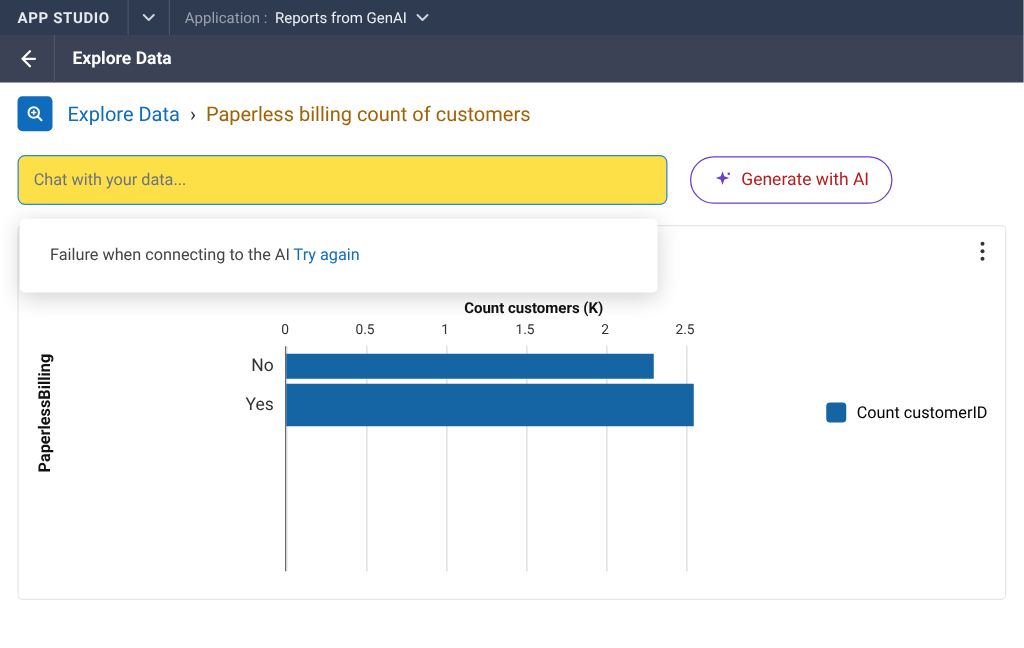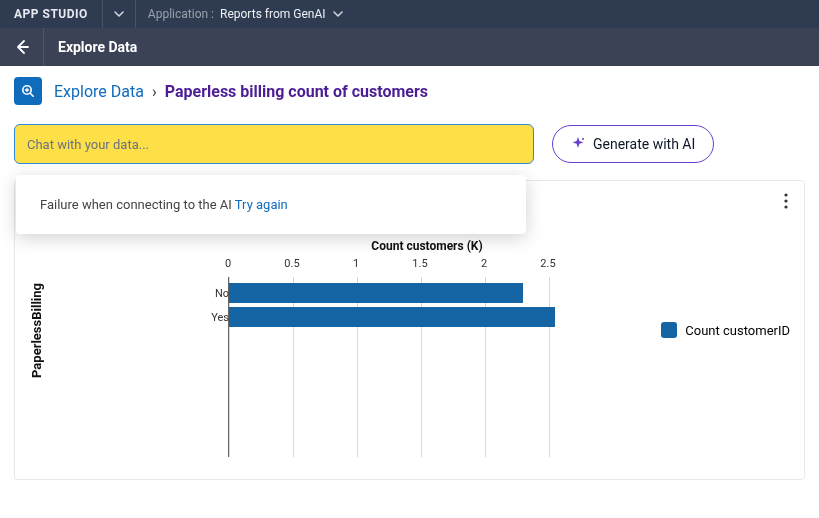--- a/index.html
+++ b/index.html
@@ -14,43 +14,43 @@
 
   .subbar { height: 38px; background: #3b4256; display: flex; align-items: center; color: #fff; font-size: 13px; }
   .subbar .back { width: 44px; height: 100%; display:flex; align-items:center; justify-content:center; border-right: 1px solid #4e556b; }
   .subbar .title { padding: 0 14px; font-weight: 700; font-size: 14px; }
 
   .crumbwrap { height: 50px; display: flex; align-items: center; padding: 0 14px; gap: 12px; }
   .crumbwrap .iconbtn { width: 28px; height: 28px; border-radius: 4px; background:#0f6cbd; display:flex; align-items:center; justify-content:center; }
   .crumbs { font-size: 16px; display:flex; align-items:center; gap:8px; }
   .crumbs .root { color:#0f6cbd; font-weight: 400; cursor:pointer; }
   .crumbs .sep { color:#333; }
-  .crumbs .leaf { color:#4c1d95; font-weight: 700; }
+  .crumbs .leaf { color:#a16207; font-weight: 400; }
 
   .row-input { padding: 8px 14px 16px 14px; display:flex; align-items:center; gap:18px; position:relative; }
   .chatbox { flex: 1; height: 40px; border: 1.5px solid #2b88d8; border-radius: 6px; padding: 0 12px; font-size: 13px; color:#333; outline:none; max-width: 520px; background:#fde047; }
   .chatbox::placeholder { color:#6b7280; }
-  .genbtn { height: 38px; padding: 0 18px; border: 1.5px solid #6b3fd1; border-radius: 22px; background:#fff; color:#0f172a; font-size: 14px; display:flex; align-items:center; gap:8px; cursor:pointer; font-weight: 400;}
+  .genbtn { height: 38px; padding: 0 18px; border: 1.5px solid #6b3fd1; border-radius: 22px; background:#fff; color:#b91c1c; font-size: 14px; display:flex; align-items:center; gap:8px; cursor:pointer; font-weight: 400;}
   .genbtn .spark { color:#6b3fd1; }
 
   .popover { position: absolute; left: 16px; top: 175px; width: 510px; background: #fff; border-radius: 4px; box-shadow: 0 4px 18px rgba(0,0,0,.18); padding: 22px 24px; font-size: 13px; color:#444; }
   .popover a { color:#0f6cbd; text-decoration:none; cursor:pointer; }
 
   .card { margin: 0 14px; border: 1px solid #e5e7eb; border-radius: 4px; padding: 8px 8px 8px 8px; position: relative; height: 300px; }
   .card .more { position:absolute; top:8px; right:8px; cursor:pointer; color:#333; font-size:18px; padding:4px 8px; }
   .chartwrap { display:flex; height: 100%; }
   .yaxis-title { writing-mode: vertical-rl; transform: rotate(180deg); font-weight:700; font-size: 13px; text-align:center; color:#111; padding: 0 6px 0 14px; align-self: center;}
   .plot { flex:1; position:relative; padding: 50px 10px 10px 140px; }
   .chart-title { position:absolute; top: 50px; left: 50%; transform: translateX(-50%); font-weight:700; font-size: 12px; color:#111; }
   .ticks { position:absolute; top: 68px; left: 170px; right: 16px; height: 16px; display:flex; justify-content: space-between; font-size: 11px; color:#333; width: 320px;}
   .plotarea { position:absolute; top: 88px; left: 170px; width: 320px; height: 180px; border-left: 1px solid #666; border-top-color: transparent; }
   .grid { position:absolute; top:0; bottom:0; width:0; border-left:1px solid #d7d9dc; }
   .bar-row { position:absolute; left:0; height:20px; }
   .bar { position:absolute; left:0; top:0; bottom:0; background:#1565a5; }
-  .bar-label { position:absolute; right: 100%; font-size: 11px; color:#333; top:50%; transform: translateY(-50%); white-space:nowrap;margin-left:36px; }
+  .bar-label { position:absolute; right: 100%; padding-right: 10px; font-size: 14px; color:#333; top:50%; transform: translateY(-50%); white-space:nowrap;margin-left:36px; }
   .legend { position:absolute; right: 14px; top: 50%; transform: translateY(-50%); display:flex; align-items:center; gap:8px; font-size: 13px; }
   .legend .sw { width:16px; height:16px; background:#1565a5; border-radius:3px; }
 
   svg { display:block; }
 </style>
 </head>
 <body>
 
 <div class="topbar">
   <div class="brand">APP STUDIO</div>
@@ -129,21 +129,21 @@
           <div class="grid" style="left: 0px;"></div>
           <div class="grid" style="left: 64px;"></div>
           <div class="grid" style="left: 128px;"></div>
           <div class="grid" style="left: 192px;"></div>
           <div class="grid" style="left: 256px;"></div>
           <div class="grid" style="left: 320px;"></div>
           <div class="bar-row" style="top: 6px; height: 20px; width: 320px;">
             <div class="bar-label">No</div>
             <div class="bar" style="width: 294.4px; background: rgb(21, 101, 165);"></div>
           </div>
-          <div class="bar-row" style="top: 30px; height: 20px; width: 320px;">
+          <div class="bar-row" style="top: 30px; height: 34px; width: 320px;">
             <div class="bar-label">Yes</div>
             <div class="bar" style="width: 326.4px; background: rgb(21, 101, 165);"></div>
           </div>
         </div>
     </div>
     <div class="legend">
       <div class="sw"></div>
       <span>Count customerID</span>
     </div>
   </div>

